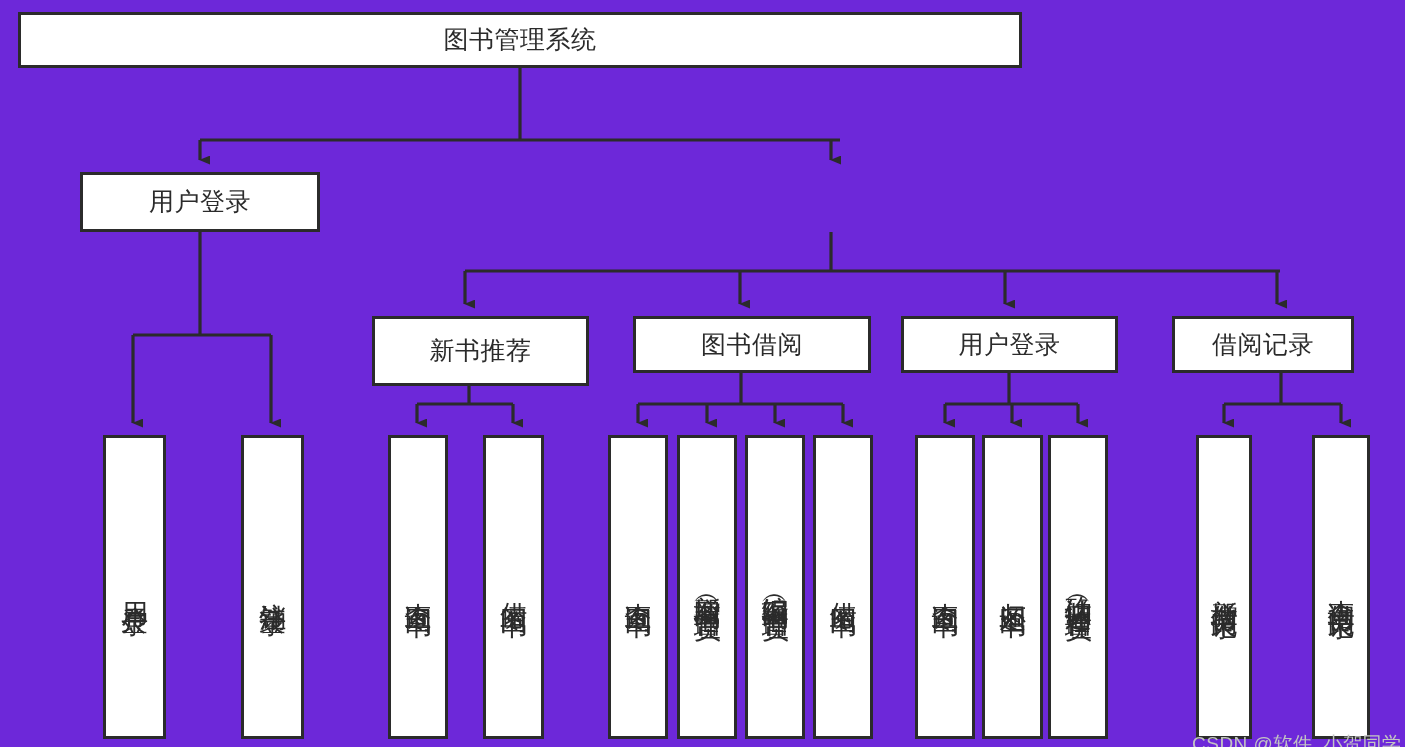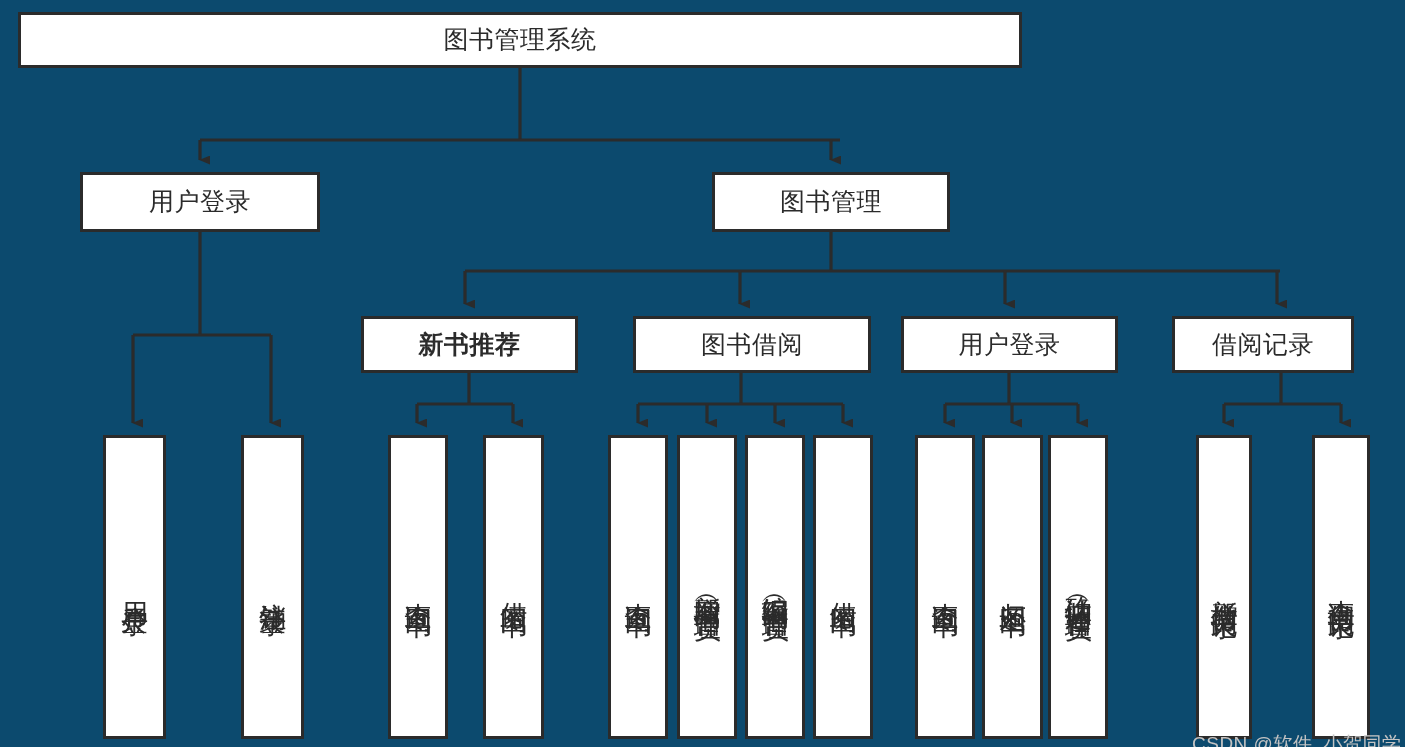--- a/index.html
+++ b/index.html
@@ -4,21 +4,21 @@
 <style>
   html, body {
     margin: 0;
     padding: 0;
     background: #ffffff;
   }
   #canvas {
     position: relative;
     width: 1405px;
     height: 747px;
-    background: #0c4a6e;
+    background: #6d28d9;
     overflow: hidden;
     font-family: "Liberation Sans", "DejaVu Sans", sans-serif;
   }
   svg#wires {
     position: absolute;
     left: 0;
     top: 0;
     width: 1405px;
     height: 747px;
     pointer-events: none;
@@ -123,25 +123,22 @@
     </g>
   </svg>
 
   <div class="node root horiz" style="left:18px; top:12px; width:1004px; height:56px;">
     <span class="lbl">图书管理系统</span>
   </div>
 
   <div class="node horiz" style="left:80px; top:172px; width:240px; height:60px;">
     <span class="lbl">用户登录</span>
   </div>
-  <div class="node horiz" style="left:712px; top:172px; width:238px; height:60px;">
-    <span class="lbl">图书管理</span>
-  </div>
 
-  <div class="node horiz" style="left:361px; top:316px; width:217px; height:57px;font-weight:bold;">
+  <div class="node horiz" style="left:372px; top:316px; width:217px; height:70px;">
     <span class="lbl">新书推荐</span>
   </div>
   <div class="node horiz" style="left:633px; top:316px; width:238px; height:57px;">
     <span class="lbl">图书借阅</span>
   </div>
   <div class="node horiz" style="left:901px; top:316px; width:217px; height:57px;">
     <span class="lbl">用户登录</span>
   </div>
   <div class="node horiz" style="left:1172px; top:316px; width:182px; height:57px;">
     <span class="lbl">借阅记录</span>

